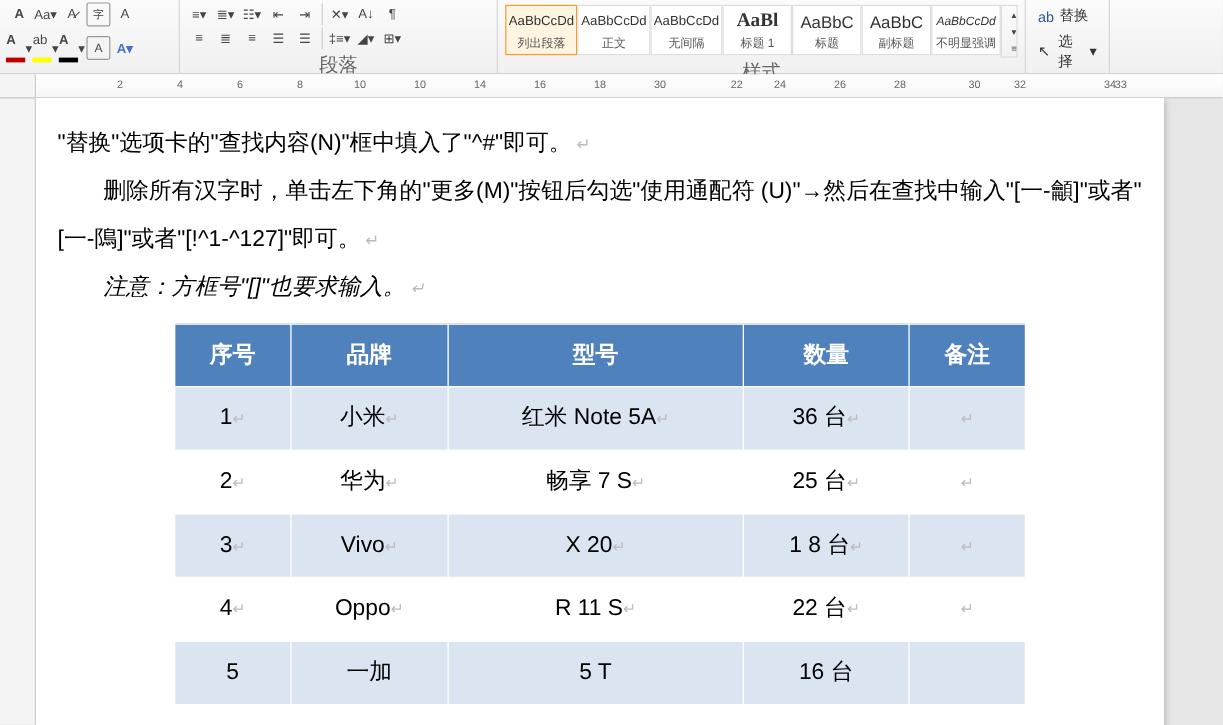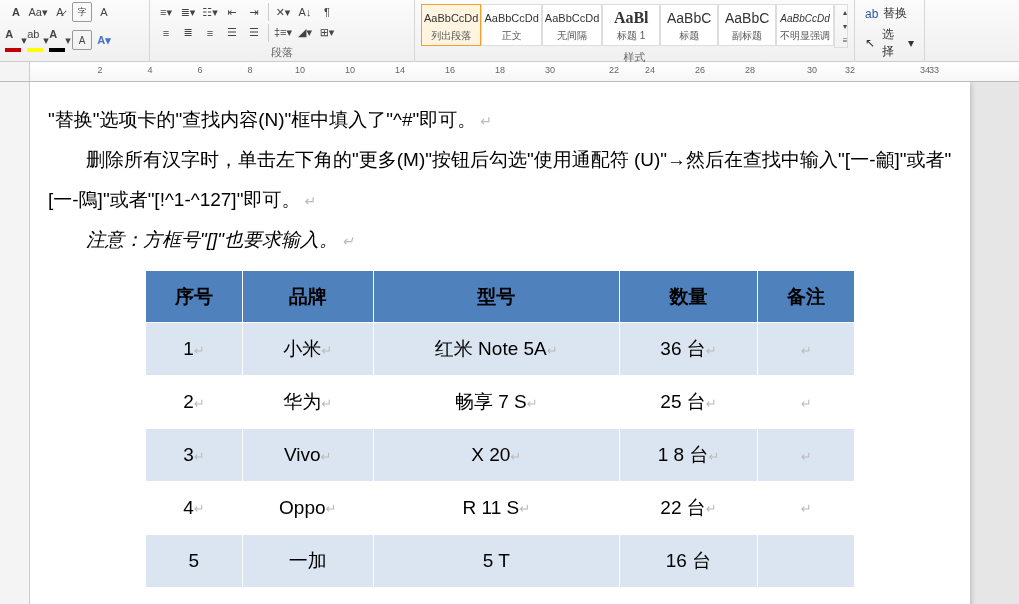--- a/index.html
+++ b/index.html
@@ -1,19 +1,19 @@
 <!DOCTYPE html>
 <html><head>
 <meta charset="utf-8">
 <style>
 *{margin:0;padding:0;box-sizing:border-box;font-family:"Microsoft YaHei","SimSun",sans-serif}
 body{width:1019px;height:604px;background:#e6e6e6;overflow:hidden;font-size:12px;color:#333}
 .ribbon{background:linear-gradient(#fbfbfb,#f0f0f0);border-bottom:1px solid #ccc;height:62px;display:flex}
 .ribbon-grp{border-right:1px solid #d6d6d6;padding:2px 6px 0;display:flex;flex-direction:column;justify-content:space-between;height:62px}
-.ribbon-grp-label{text-align:center;font-size:11px;color:#666;padding:2px 0}
+.ribbon-grp-label{text-align:center;font-size:16px;color:#666;padding:2px 0}
 .mini-btns{display:flex;flex-wrap:wrap;gap:2px;align-items:center}
 .mini-btn{width:20px;height:20px;display:flex;align-items:center;justify-content:center;border:1px solid transparent;border-radius:2px;cursor:pointer;font-size:11px;color:#444}
 .divider{width:1px;height:18px;background:#ccc;margin:0 2px}
 .styles-area{display:flex;gap:0;padding-top:2px}
 .style-item{width:64px;height:42px;border:1px solid #ddd;display:flex;flex-direction:column;align-items:center;justify-content:center;cursor:pointer;background:#fff;padding:2px}
 .style-item.sel{border-color:#f0a030;background:#fff4e0}
 .style-prev{font-size:11px;color:#333;flex:1;display:flex;align-items:center}
 .style-prev.big{font-size:16px;font-weight:bold;font-family:"SimSun"}
 .style-name{font-size:10px;color:#555}
 .edit-grp{display:flex;flex-direction:column;gap:2px;padding-top:2px}
@@ -27,21 +27,21 @@
 .vruler{width:30px;background:#f4f4f4;border-right:1px solid #ccc}
 .page-wrap{flex:1;overflow:auto;padding:0 0 20px}
 .page{width:940px;background:#fff;box-shadow:0 2px 6px rgba(0,0,0,.3);margin:0 0 20px;padding:18px 18px 40px;min-height:520px;font-family:"SimSun";font-size:19px;line-height:2.1;color:#000}
 .para{text-indent:0}
 .heading{font-weight:bold;font-size:21px;margin:8px 0}
 .indent{text-indent:2em}
 .italic{font-style:italic}
 .pm{color:#bbb;font-size:14px;margin-left:4px}
 table.datatbl{border-collapse:collapse;margin:10px auto 0;width:710px;font-size:19px}
 .datatbl th,.datatbl td{border:1px solid #fff;padding:6px 8px;text-align:center}
-.datatbl th{background:#4f81bd;color:#000000;font-weight:bold}
+.datatbl th{background:#4f81bd;color:#ffffff;font-weight:bold}
 .datatbl tr.odd td{background:#dbe5f1}
 .datatbl tr.even td{background:#fff}
 .rowmark{color:#bbb;font-size:13px;display:inline-block;vertical-align:middle}
 .color-sw{width:16px;height:4px;display:inline-block;vertical-align:bottom}
 </style>
 </head>
 <body>
 
 <div class="ribbon">
   <div class="ribbon-grp" style="width:150px">

